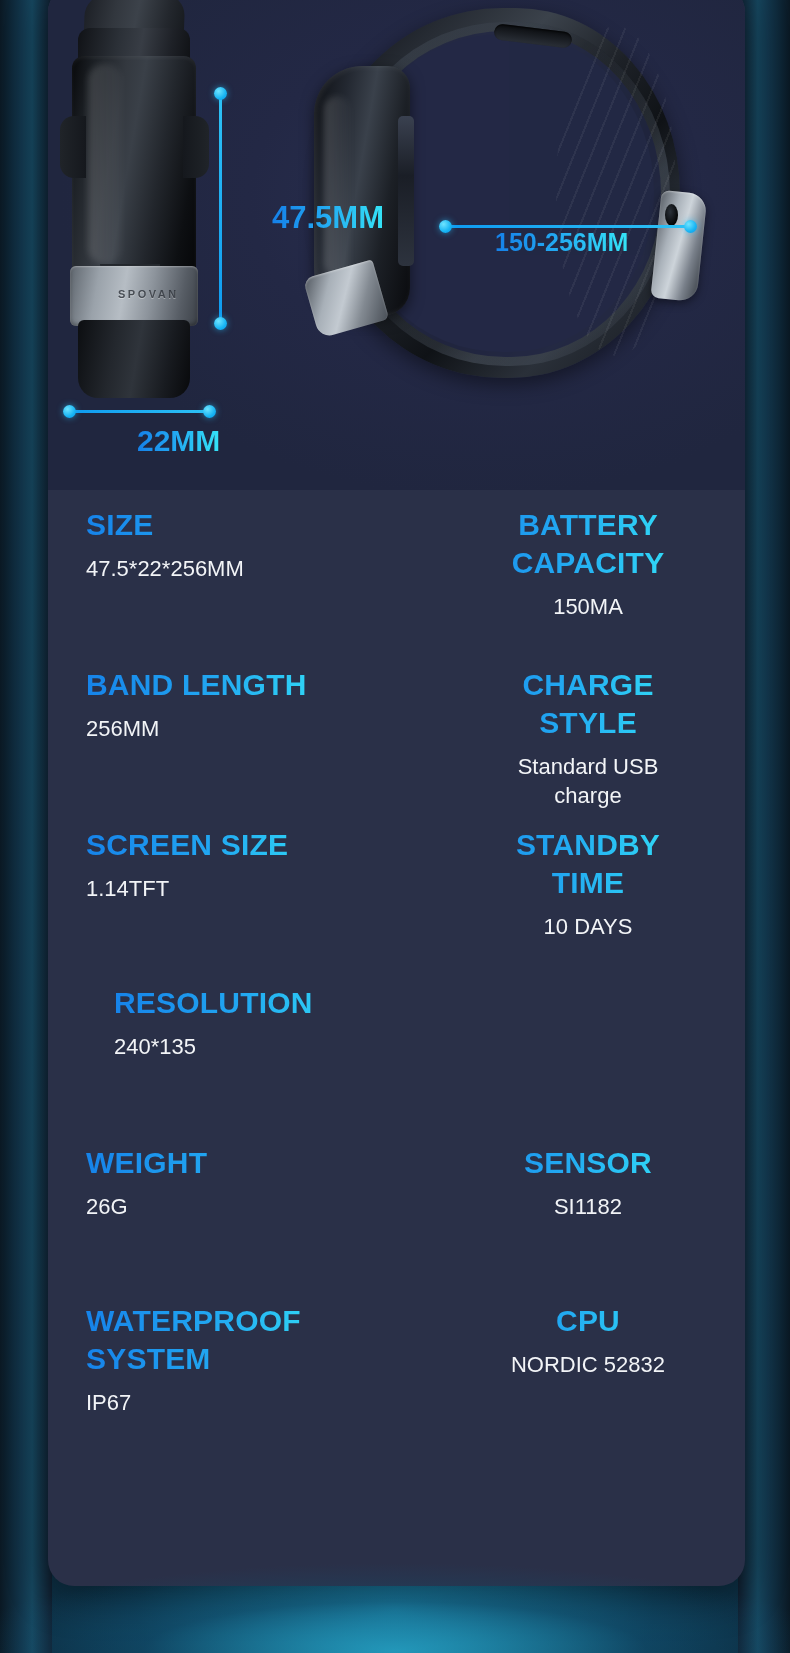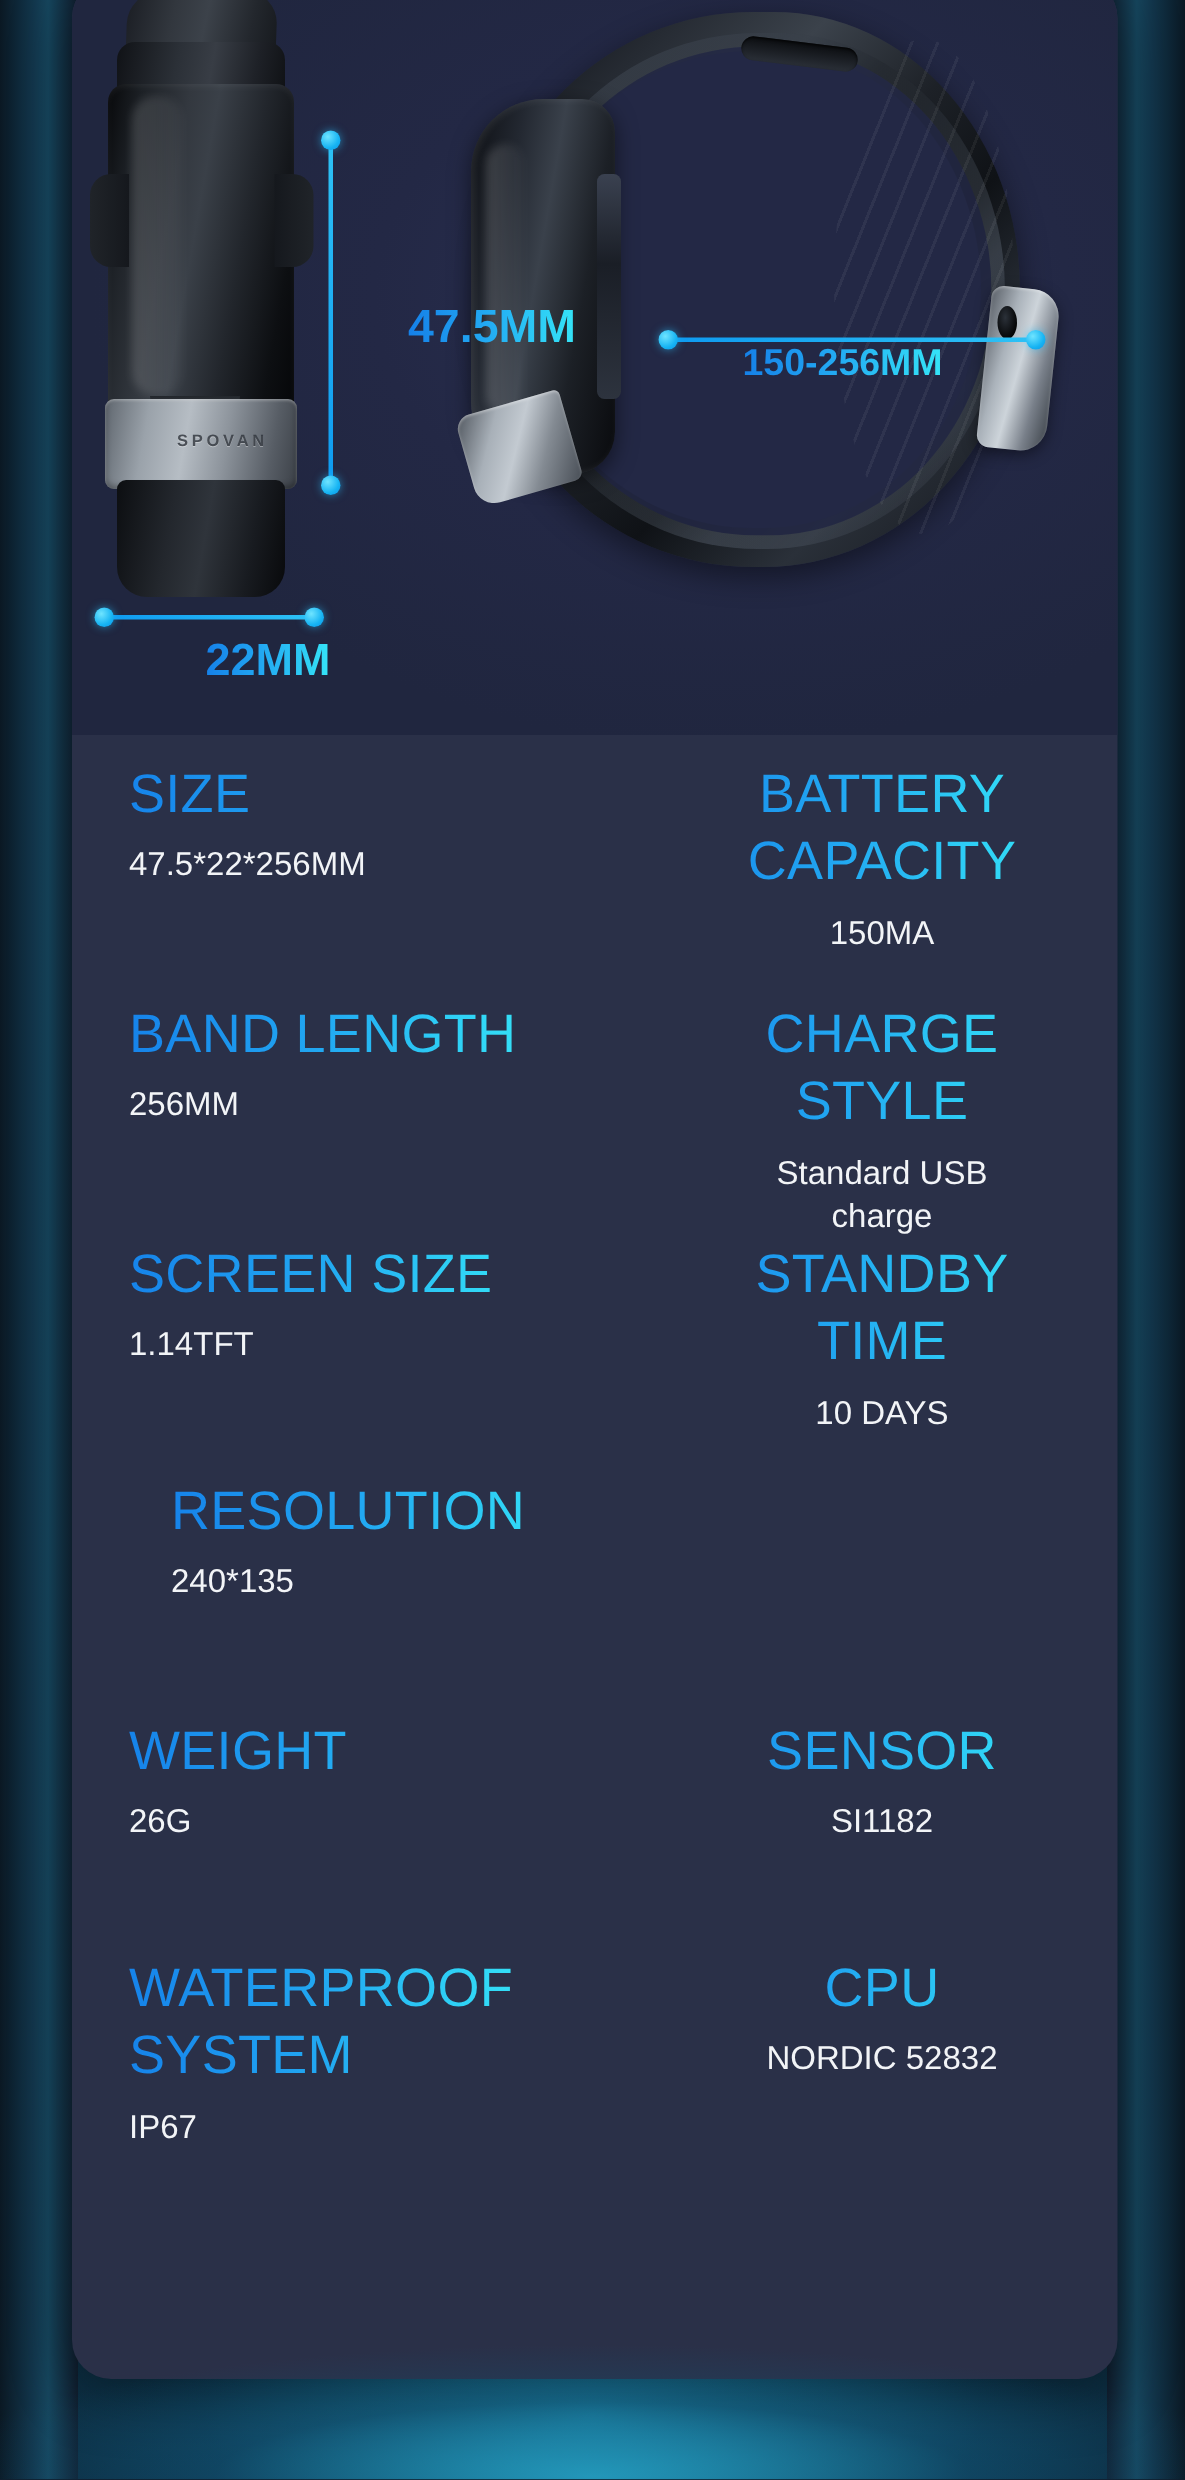--- a/index.html
+++ b/index.html
@@ -223,22 +223,22 @@
     position:absolute;
     left:0; width:697px;
     display:flex;
   }
   .spec-col { width:348px; position:relative; }
   .spec-col.left  { padding-left:38px; }
   .spec-col.right { padding-left:36px;text-align:center; }
 
   .spec-label {
     font-family:"Liberation Sans", sans-serif;
-    font-weight:400;
-    font-size:36px;
+    font-weight:700;
+    font-size:30px;
     line-height:1.26;
     letter-spacing:0.2px;
     background: linear-gradient(90deg, #1683ea 0%, #21a6f1 40%, #2fd3f6 72%, #3bf0f8 100%);
     -webkit-background-clip: text;
     background-clip: text;
     color: transparent;
     white-space: pre-line;
   }
   .spec-value {
     margin-top: 10px;

